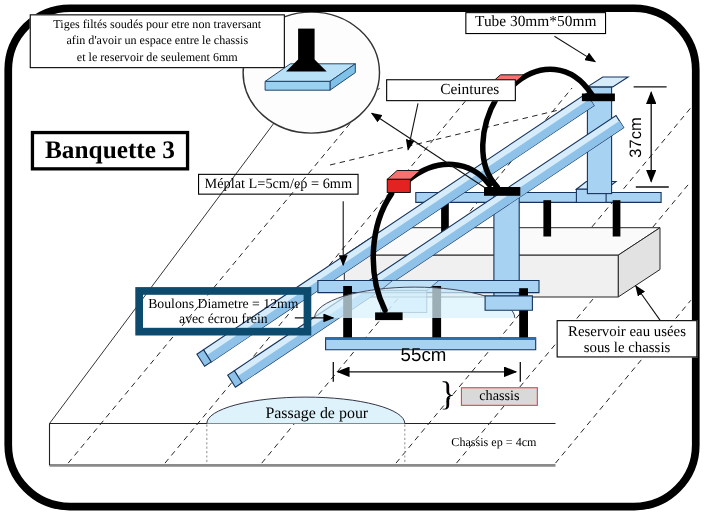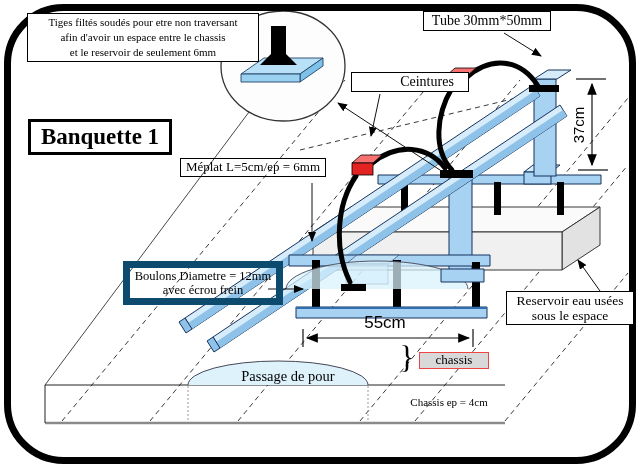--- a/index.html
+++ b/index.html
@@ -186,36 +186,36 @@
 
     <rect x="7.5" y="7.5" width="625" height="453" rx="56" fill="none" stroke="#000" stroke-width="7"></rect>
   </svg>
 
   <div class="lbl boxed note" style="left:27px;top:13px;width:226px;">
     <span style="display:block">Tiges filtés soudés pour etre non traversant</span>
     <span style="display:block">afin d'avoir un espace entre le chassis</span>
     <span style="display:block">et le reservoir de seulement 6mm</span>
   </div>
 
-  <div class="lbl title-box" style="left:28px;top:119px;width:130px;">Banquette 1</div>
+  <div class="lbl title-box" style="left:28px;top:119px;width:130px;">Banquette 3</div>
 
   <div class="lbl boxed f14" style="left:423px;top:11px;width:122px;">Tube 30mm*50mm</div>
 
   <div class="lbl boxed f14" style="left:351px;top:72px;width:78px;padding-left:36px;">Ceintures</div>
 
   <div class="lbl f13" style="left:180px;top:158px;width:144px;border:1px solid #000;background:transparent;padding:1px 0;">Méplat L=5cm/ep = 6mm</div>
 
   <div class="lbl f125" style="left:123px;top:261px;width:146px;border:7px solid #0c4a6e;background:transparent;padding:1px 0;">
     <span style="display:block">Boulons Diametre = 12mm</span>
     <span style="display:block">avec écrou frein</span>
   </div>
 
   <div class="lbl boxed f135" style="left:506px;top:291px;width:122px;">
     <span style="display:block">Reservoir eau usées</span>
-    <span style="display:block">sous le espace</span>
+    <span style="display:block">sous le chassis</span>
   </div>
 
   <div class="lbl tag" style="left:419px;top:352px;width:52px;">chassis</div>
 
   <div class="lbl brace transparent" style="left:399px;top:342px;width:16px;">}</div>
 
   <div class="lbl transparent" style="left:228px;top:368px;width:120px;font-size:14.5px;">Passage de pour</div>
 
   <div class="lbl transparent" style="left:390px;top:396px;width:118px;font-size:11px;">Chassis ep = 4cm</div>
 

